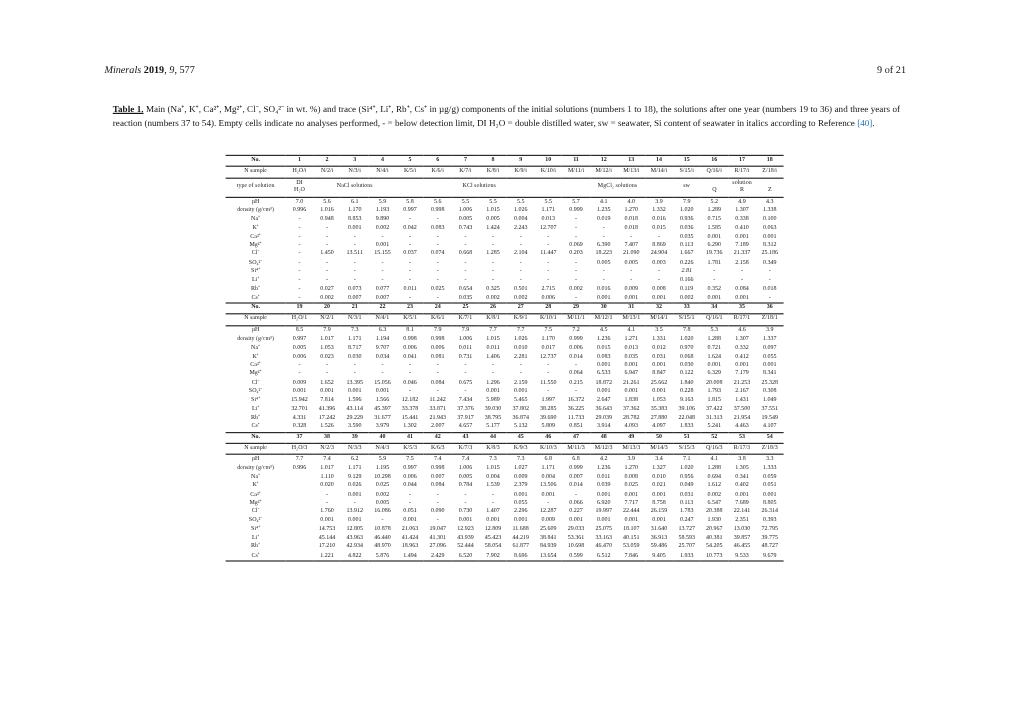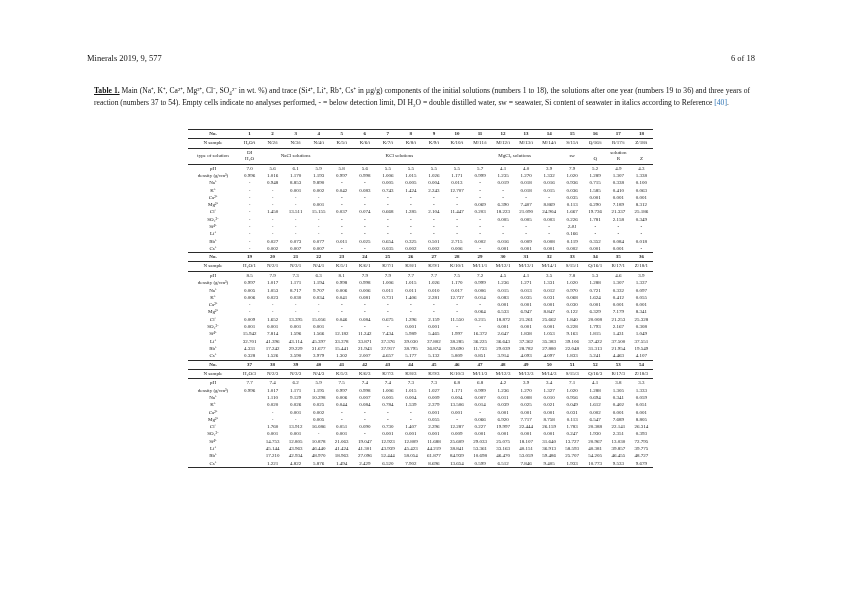--- a/index.html
+++ b/index.html
@@ -10,22 +10,22 @@
     font-family: "Liberation Serif", serif;
     color: #141414;
     position: relative;
     overflow: hidden;
   }
   .page-header {
     position: absolute; top: 53px; left: 87px; width: 668px;
     display: flex; justify-content: space-between;
     font-size: 8.5px; line-height: 10px;
   }
-  .journal-ref .it { }
-  .journal-ref .bd { font-weight: normal; }
+  .journal-ref .it { font-style: italic; }
+  .journal-ref .bd { font-weight: bold; }
   .caption {
     position: absolute; top: 85px; left: 94px; width: 656px;
     margin: 0; font-size: 7.6px; line-height: 1.62; text-align: justify;
   }
   .cap-label { font-weight: bold; text-decoration: underline; }
   .ref-link { text-decoration: none; cursor: pointer; margin-top: 12px; }
   .table-wrap { position: absolute; top: 129px; left: 188px; }
   table.comp {
     border-collapse: collapse; table-layout: fixed; width: 465px;
     font-size: 5px; line-height: 7.3px; color: #1a1a1a;
@@ -40,21 +40,21 @@
   .qrz-row { display: flex; }
   .qrz-row span { flex: 1 1 0; text-align: center; }
 </style>
 </head>
 <body>
 
 <div class="page">
 
   <div class="page-header">
     <div class="journal-ref"><span class="it">Minerals </span><span class="bd">2019</span><span>, </span><span class="it">9</span><span>, 577</span></div>
-    <div class="page-number">6 of 18</div>
+    <div class="page-number">9 of 21</div>
   </div>
 
   <p class="caption"><span class="cap-label">Table 1.</span><span> Main (Na⁺, K⁺, Ca²⁺, Mg²⁺, Cl⁻, SO₄²⁻ in wt. %) and trace (Si⁴⁺, Li⁺, Rb⁺, Cs⁺ in µg/g) components of the initial solutions (numbers 1 to 18), the solutions after one year (numbers 19 to 36) and three years of reaction (numbers 37 to 54). Empty cells indicate no analyses performed, - = below detection limit, DI H₂O = double distilled water, sw = seawater, Si content of seawater in italics according to Reference </span><a class="ref-link" style="color: rgb(46, 116, 181);">[40]</a><span>.</span></p>
 
   <div class="table-wrap">
     <table class="comp">
       <colgroup>
         <col style="width:50px">
         <col span="18" style="width:23.05px">
       </colgroup>

